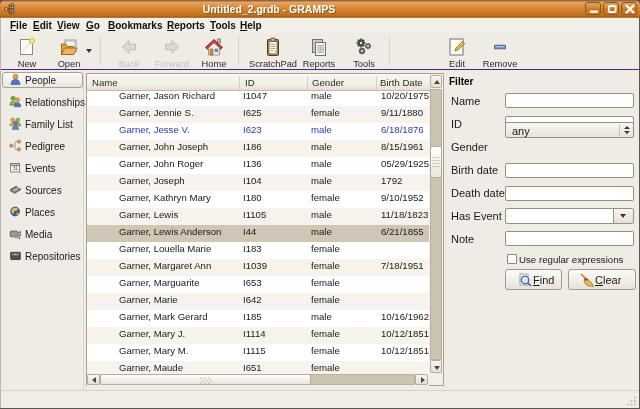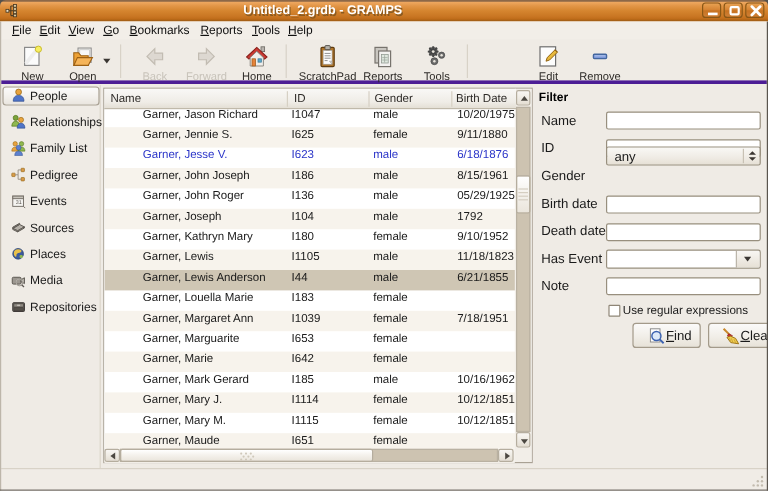--- a/index.html
+++ b/index.html
@@ -12,25 +12,25 @@
   background:linear-gradient(to bottom,#8d6848 0,#8d6848 1px,#eda65e 2px,#e29546 5px,#d5852f 9px,#c87522 14px,#bd6b19 16px,#a35d12 17px,#c98c4a 18px);
 }
 #titletext { position:absolute; top:2.5px; left:0; width:538px; text-align:center;
   font-size:10.5px; font-weight:bold; color:#fff; text-shadow:1px 1px 0 #8a5a20;}
 .winbtn { position:absolute; top:2px; width:16px; height:12.5px; border:1px solid #8a5716; border-radius:3px;
   background:linear-gradient(to bottom,#e8a152 0,#d68434 45%,#c77322 55%,#cf8036 100%); }
 .winbtn svg { position:absolute; left:0; top:0; }
 
 
 #menubar { position:absolute; left:1px; top:18px; width:638px; height:15px; background:#f2eee8; }
-#menubar .mi { position:absolute; top:2px; font-size:10px; color:#101010; }
+#menubar .mi { position:absolute; top:2px; font-size:10px; color:#101010;font-weight:bold; }
 .u { text-decoration:underline; text-underline-offset:1px; }
 
 
-#toolbar { position:absolute; left:1px; top:33px; width:638px; height:37px; background:#efebe5; border-bottom:3px solid #4c1d95; }
+#toolbar { position:absolute; left:1px; top:33px; width:638px; height:37px; background:#efebe5; border-bottom:1px solid #4c1d95; }
 .tbtn { position:absolute; top:3px; text-align:center; color:#2e2b28; font-size:9.3px; }
 .tbtn svg { display:block; margin:0 auto 1px auto; }
 .tbtn .lbl { display:block; margin-top:0; }
 .tbtn.dis { color:#c8c3ba; }
 .tsep { position:absolute; top:4px; width:1px; height:28px; background:#d8d2c7; }
 
 
 #sidebar { position:absolute; left:1px; top:71px; width:83px; height:319px; background:#efebe5; border-right:1px solid #dcd6cb;}
 .sbitem { position:absolute; left:0; width:83px; height:20px; font-size:10px; color:#1a1a1a; }
 .sbitem svg { position:absolute; left:8px; top:3px; width:13px; height:13px; }
@@ -62,21 +62,21 @@
 #hscroll { position:absolute; left:0; top:300px; width:342px; height:12px; background:#f2eee8; }
 .arr { position:absolute; width:0; height:0; }
 
 
 #filter { position:absolute; left:447px; top:71px; width:192px; height:319px; background:#efebe5; font-size:11px; }
 #filter .flab { position:absolute; left:4px; color:#1a1a1a; }
 .finput { position:absolute; left:58px; width:129px; height:15px; background:#fff; border:1px solid #988f7e; border-radius:2px; }
 .fcombo { position:absolute; left:58px; width:129px; height:16px; border:1px solid #988f7e; border-radius:2px;
   background:linear-gradient(to bottom,#f9f8f5 0,#efebe4 60%,#e6e0d5 100%); }
 .fbtn { position:absolute; height:21px; border:1px solid #a39a8a; border-radius:3px;
-  background:linear-gradient(to bottom,#fbfaf9 0,#f1eee8 55%,#e7e2d8 100%); text-align:center;margin-left:22px; }
+  background:linear-gradient(to bottom,#fbfaf9 0,#f1eee8 55%,#e7e2d8 100%); text-align:center; }
 
 
 #statusbar { position:absolute; left:1px; top:390px; width:638px; height:18px; background:#f0ece6; border-top:1px solid #d8d2c7; }
 #statusbar .st { position:absolute; left:4px; top:1.5px; font-size:10px; color:#2e2b28; }
 </style>
 </head>
 <body>
 <div id="titlebarbg"></div>
 <div id="titlebar"></div>
 <svg style="position:absolute;left:4px;top:3px;" width="12" height="12" viewBox="0 0 12 12">

